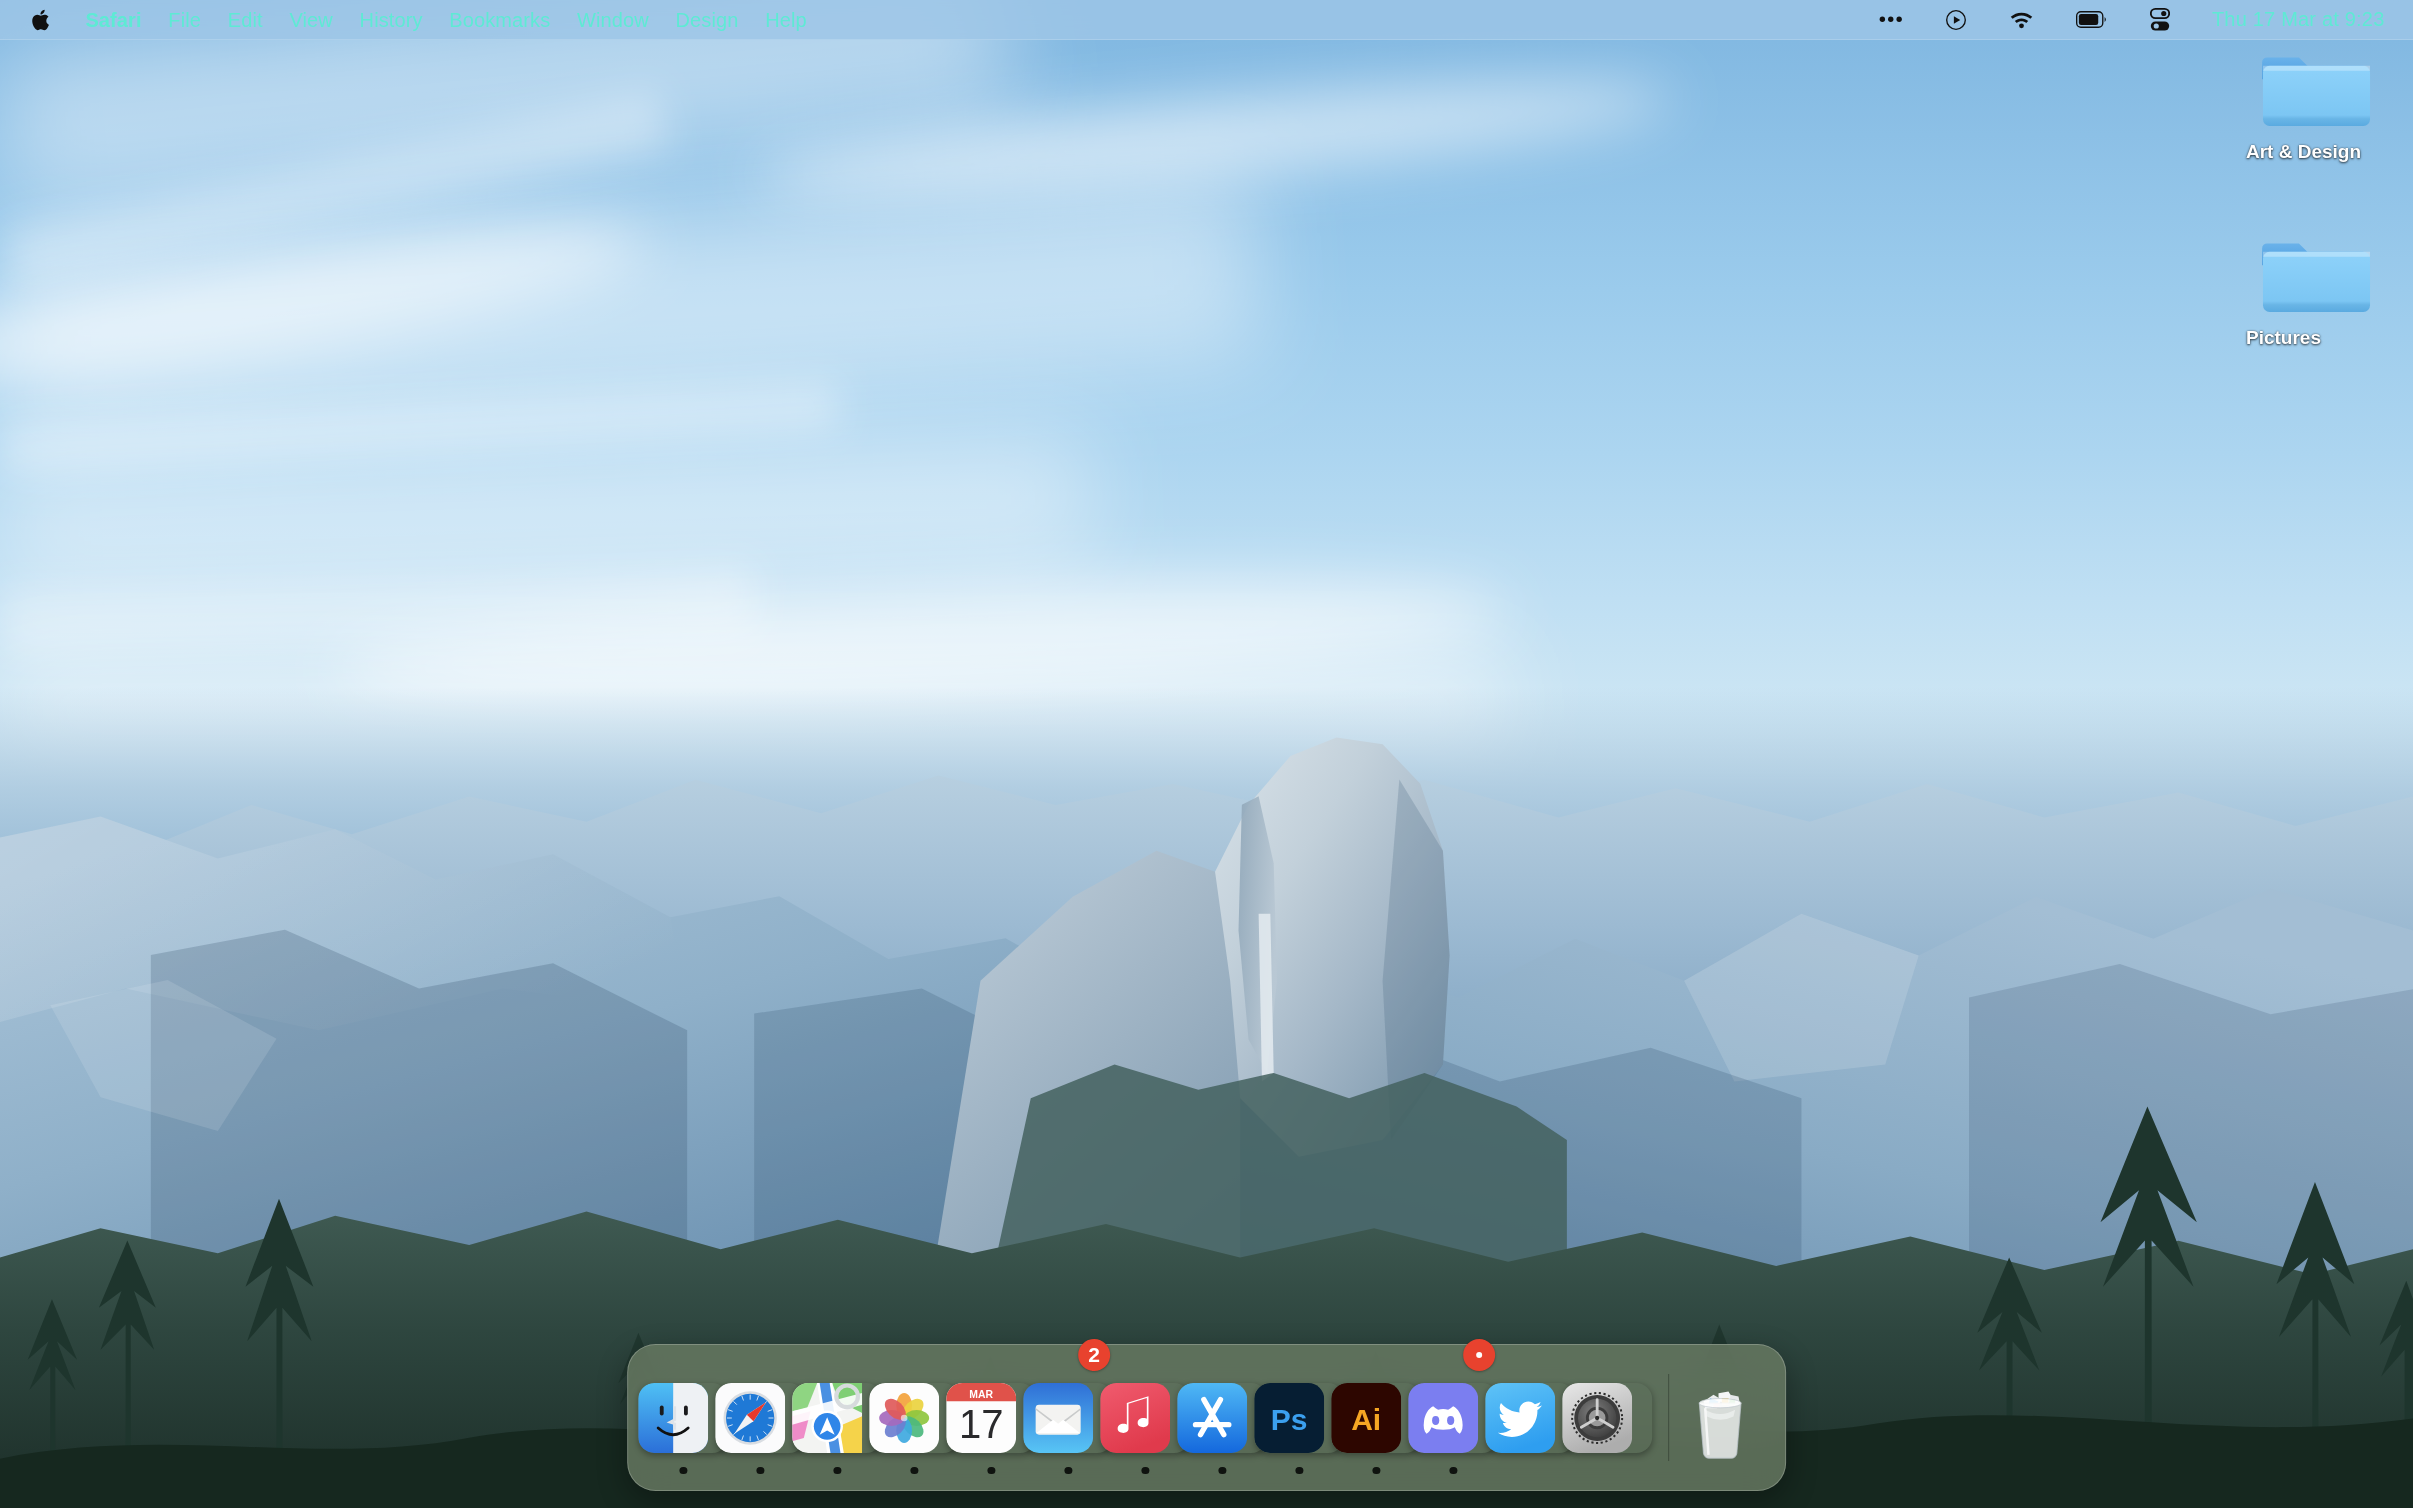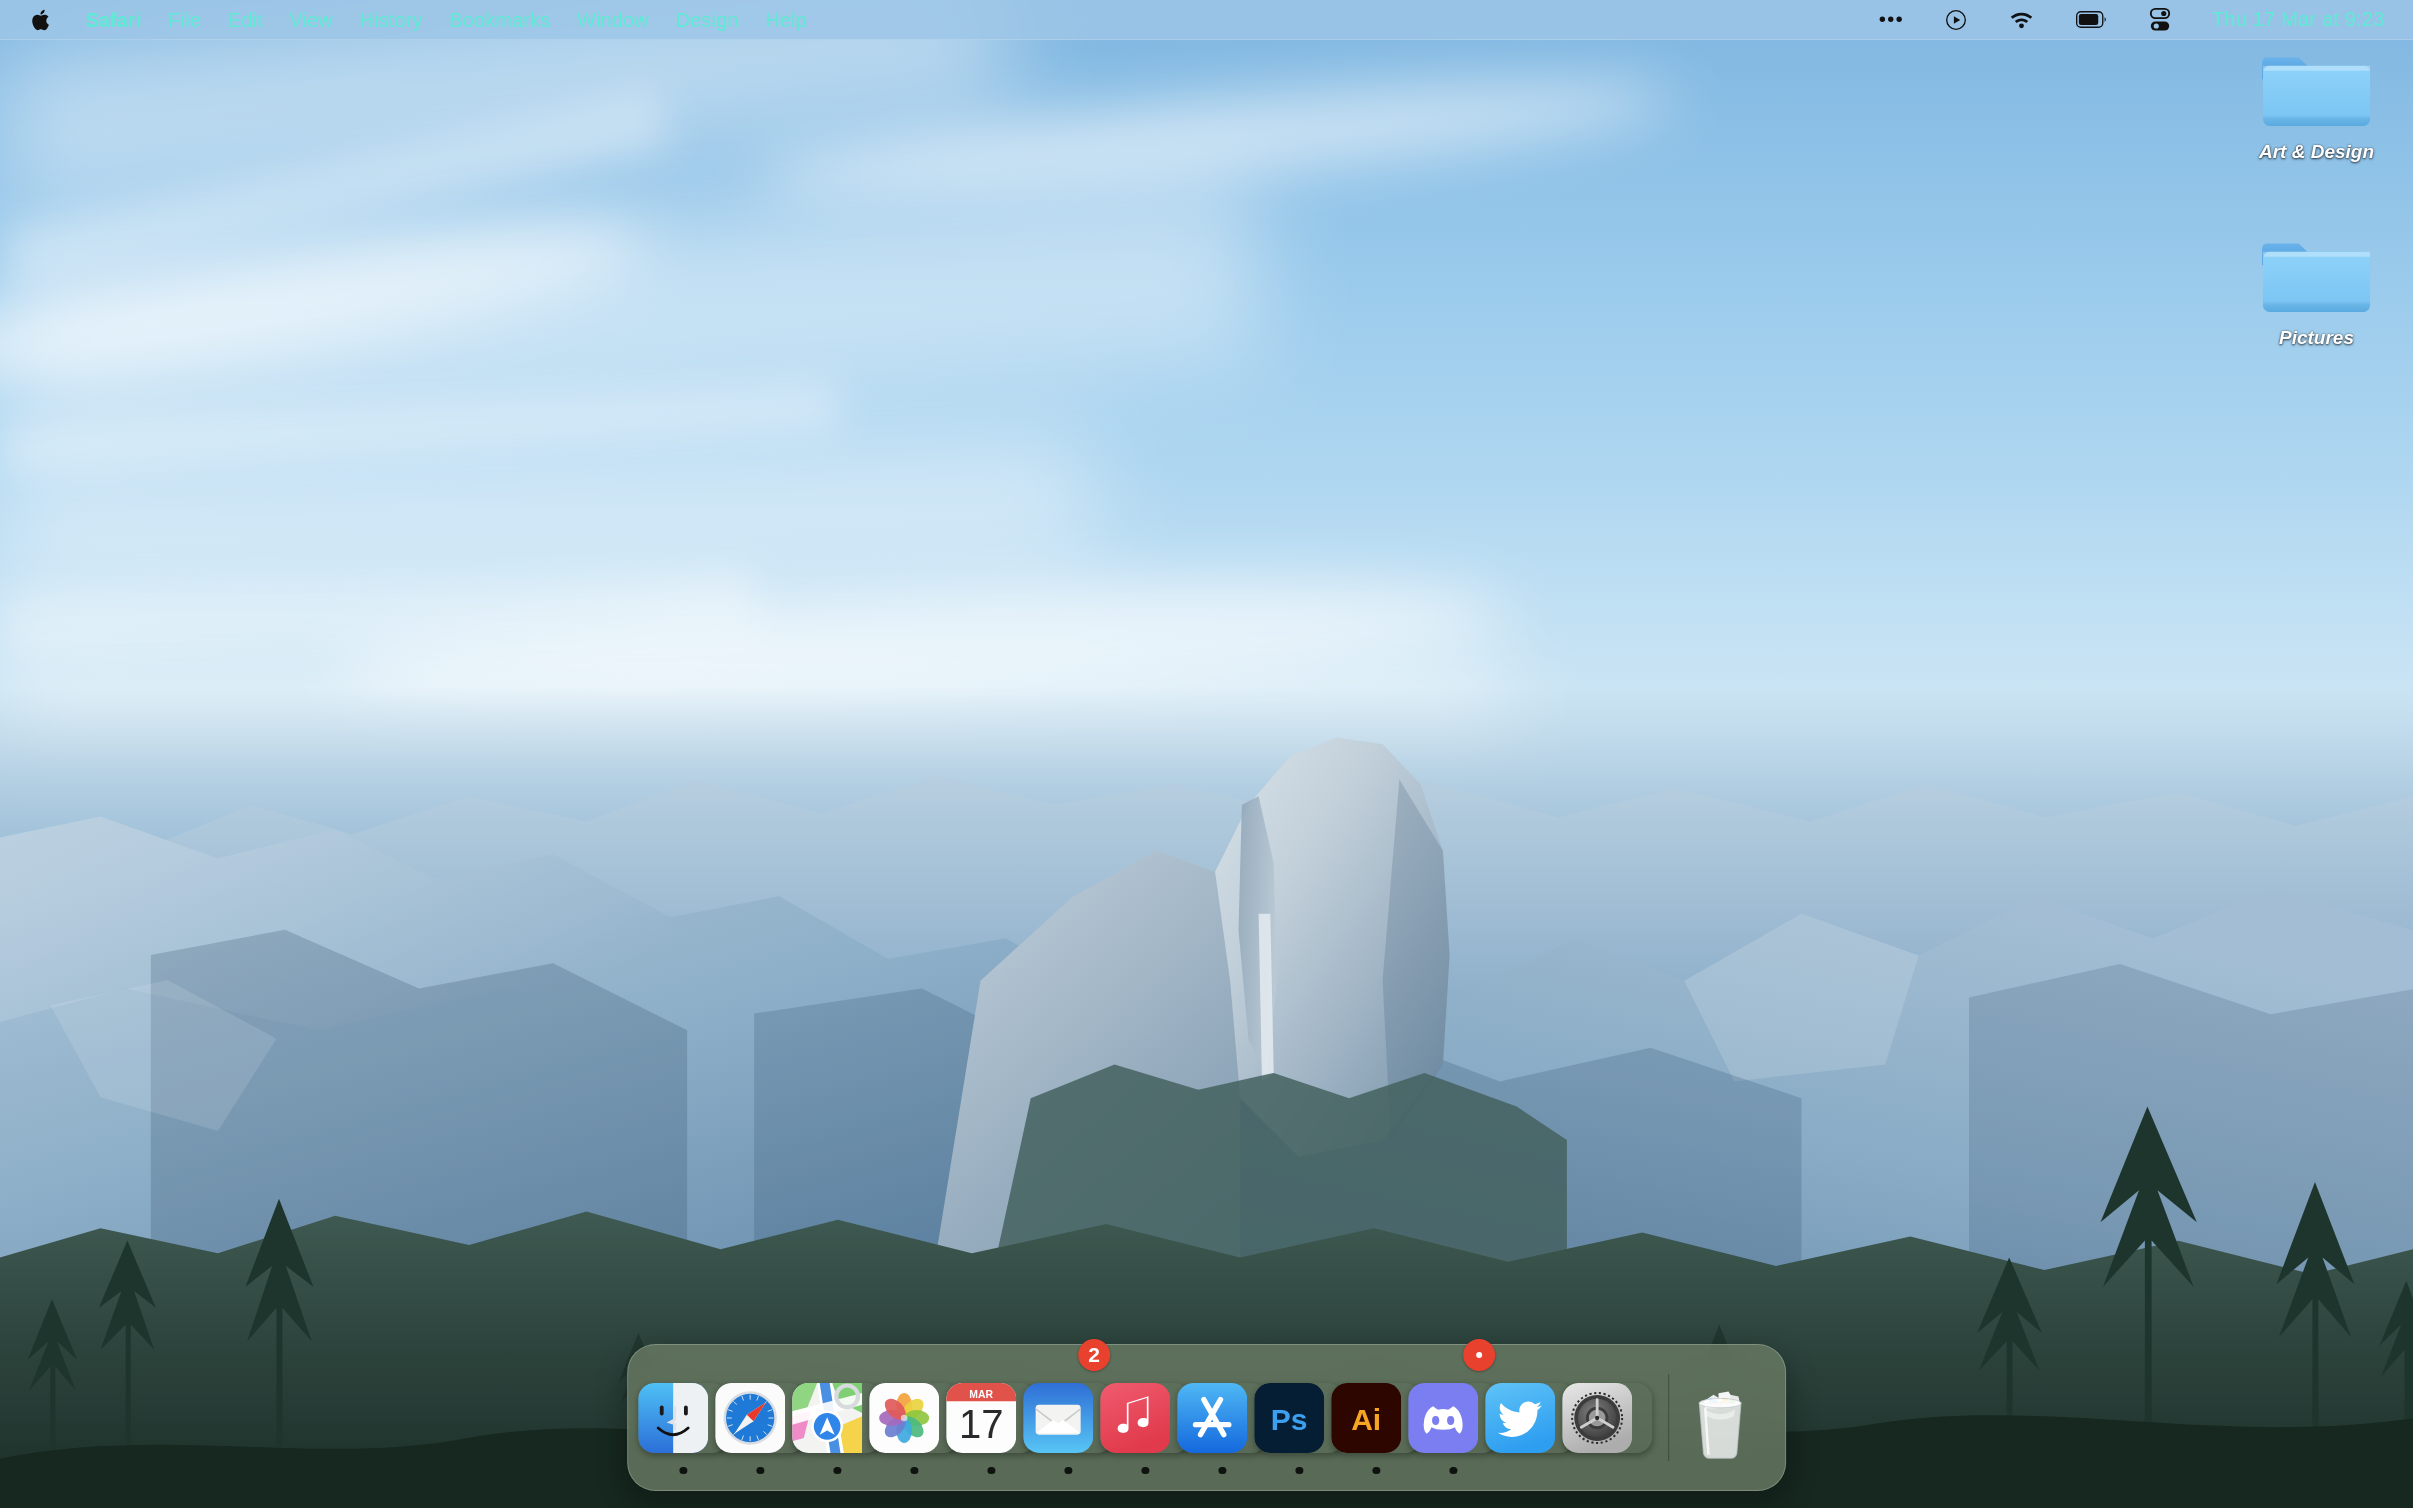--- a/index.html
+++ b/index.html
@@ -75,24 +75,23 @@
     margin-left:auto; display:flex; align-items:center;
     padding-right:28.5px; gap:42px;
   }
   #menubar .right .statusitem { display:flex; align-items:center; }
   #menubar .clock { font-size:20px; white-space:nowrap; letter-spacing:0.2px; }
 
   
   .deskicon {
     position:absolute;
     width:141px;
-    text-align:center;
+    text-align:left;
     z-index:20;
     cursor:default;
-    font-style:italic;
   }
   .deskicon .ficon { width:109px; height:87px; margin:0 auto; position:relative; }
   .deskicon .flabel {
     margin-top:10px;
     font-size:19px; font-weight:bold; color:#ffffff;
     text-shadow:0 0.8px 2.5px rgba(0,0,0,.72), 0 0 1.7px rgba(0,0,0,.5);
     white-space:nowrap;
   }
 
   

